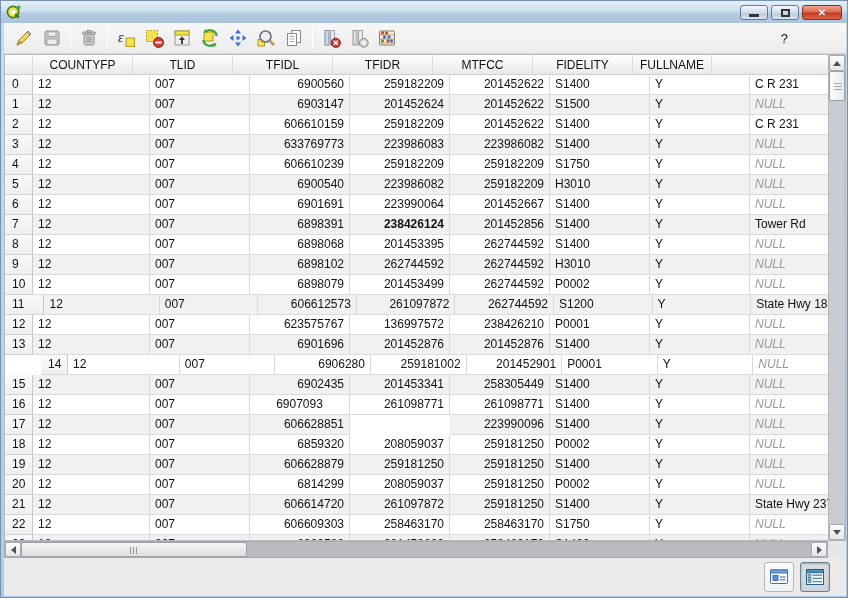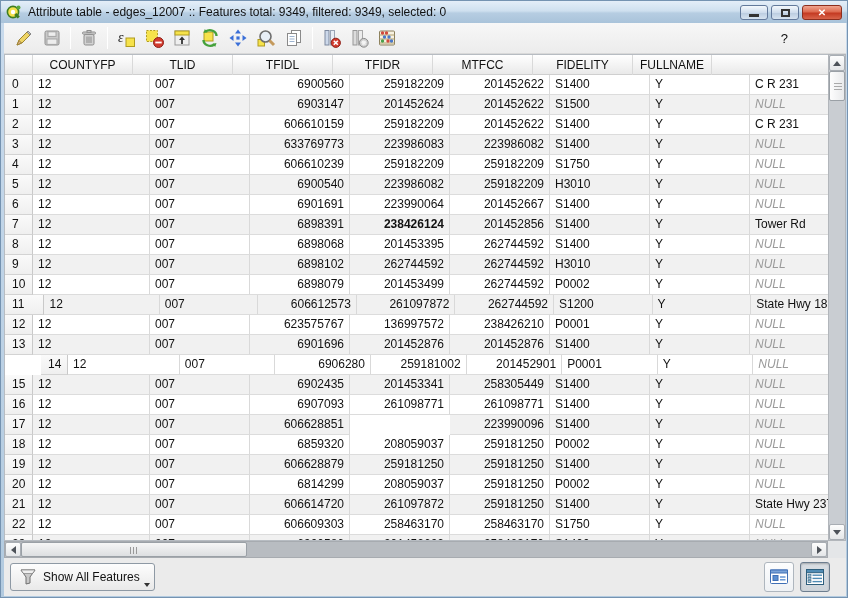--- a/index.html
+++ b/index.html
@@ -76,21 +76,20 @@
 
 <div class="window">
 
   <div class="titlebar">
     <svg class="app-icon" viewBox="0 0 16 16">
       <circle cx="7" cy="8" r="5.6" fill="#f4e14c" stroke="#3f7d20" stroke-width="1.6"></circle>
       <circle cx="7" cy="8" r="2.2" fill="#fff"></circle>
       <rect x="9" y="10" width="5" height="3" transform="rotate(45 11 11)" fill="#3f7d20"></rect>
       <circle cx="12.5" cy="3.5" r="2" fill="#57a63a"></circle>
     </svg>
-    <span class="title-text">Attribute table - edges_12007 :: Features total: 9349, filtered: 9349, selected: 0</span>
     <div class="win-controls">
       <div class="win-btn">
           <span class="min-glyph"></span>
         </div>
       <div class="win-btn">
           <span class="max-glyph"></span>
         </div>
       <div class="win-btn close">
           <span>✕</span>
         </div>
@@ -415,21 +414,21 @@
           <div class="td r" style="width: 100px;">201453341</div>
           <div class="td r" style="width: 100px;">258305449</div>
           <div class="td" style="width: 100px;">S1400</div>
           <div class="td" style="width: 100px;">Y</div>
           <div class="td nullv" style="width: 79px;">NULL</div>
         </div>
         <div class="tr">
           <div class="rowhead" style="width: 28px;">16</div>
           <div class="td" style="width: 117px;">12</div>
           <div class="td" style="width: 100px;">007</div>
-          <div class="td r" style="width: 100px;">6907093</div>
+          <div class="td r" style="width: 100px; text-align: center;">6907093</div>
           <div class="td r" style="width: 100px;">261098771</div>
           <div class="td r" style="width: 100px;">261098771</div>
           <div class="td" style="width: 100px;">S1400</div>
           <div class="td" style="width: 100px;">Y</div>
           <div class="td nullv" style="width: 79px;">NULL</div>
         </div>
         <div class="tr alt">
           <div class="rowhead" style="width: 28px;">17</div>
           <div class="td" style="width: 117px;">12</div>
           <div class="td" style="width: 100px;">007</div>
@@ -528,28 +527,20 @@
           <span class="h-grip"></span>
         </div>
       <div class="sb-btn hs-right">
           <span class="arrow right"></span>
         </div>
     </div>
     <div class="corner"></div>
   </div>
 
   <div class="footer">
-    <div class="saf-btn">
-      <svg width="18" height="18" viewBox="0 0 18 18">
-        <path d="M2 2 L16 2 L11 9 L11 15 L7 16 L7 9 Z" fill="#c9c9c9" stroke="#6f6f6f"></path>
-        <path d="M2 2 L16 2 L13.5 5.5 L4.5 5.5 Z" fill="#efefef" stroke="#6f6f6f" stroke-width="0.6"></path>
-      </svg>
-      <span>Show All Features</span>
-      <span class="saf-caret"></span>
-    </div>
     <div class="view-btns">
       <div class="view-btn">
         <svg width="20" height="18" viewBox="0 0 20 18">
           <rect x="1.5" y="2" width="17" height="13.5" rx="1" fill="#fff" stroke="#3f6fb5"></rect>
           <rect x="1.5" y="2" width="17" height="3" fill="#7aa3d8" stroke="#3f6fb5"></rect>
           <rect x="4" y="7.5" width="5" height="5" fill="#5b8ed0" stroke="#3f6fb5"></rect>
           <line x1="11" y1="9" x2="16.5" y2="9" stroke="#5b8ed0" stroke-width="1.4"></line>
           <line x1="11" y1="11.8" x2="16.5" y2="11.8" stroke="#5b8ed0" stroke-width="1.4"></line>
         </svg>
       </div>

